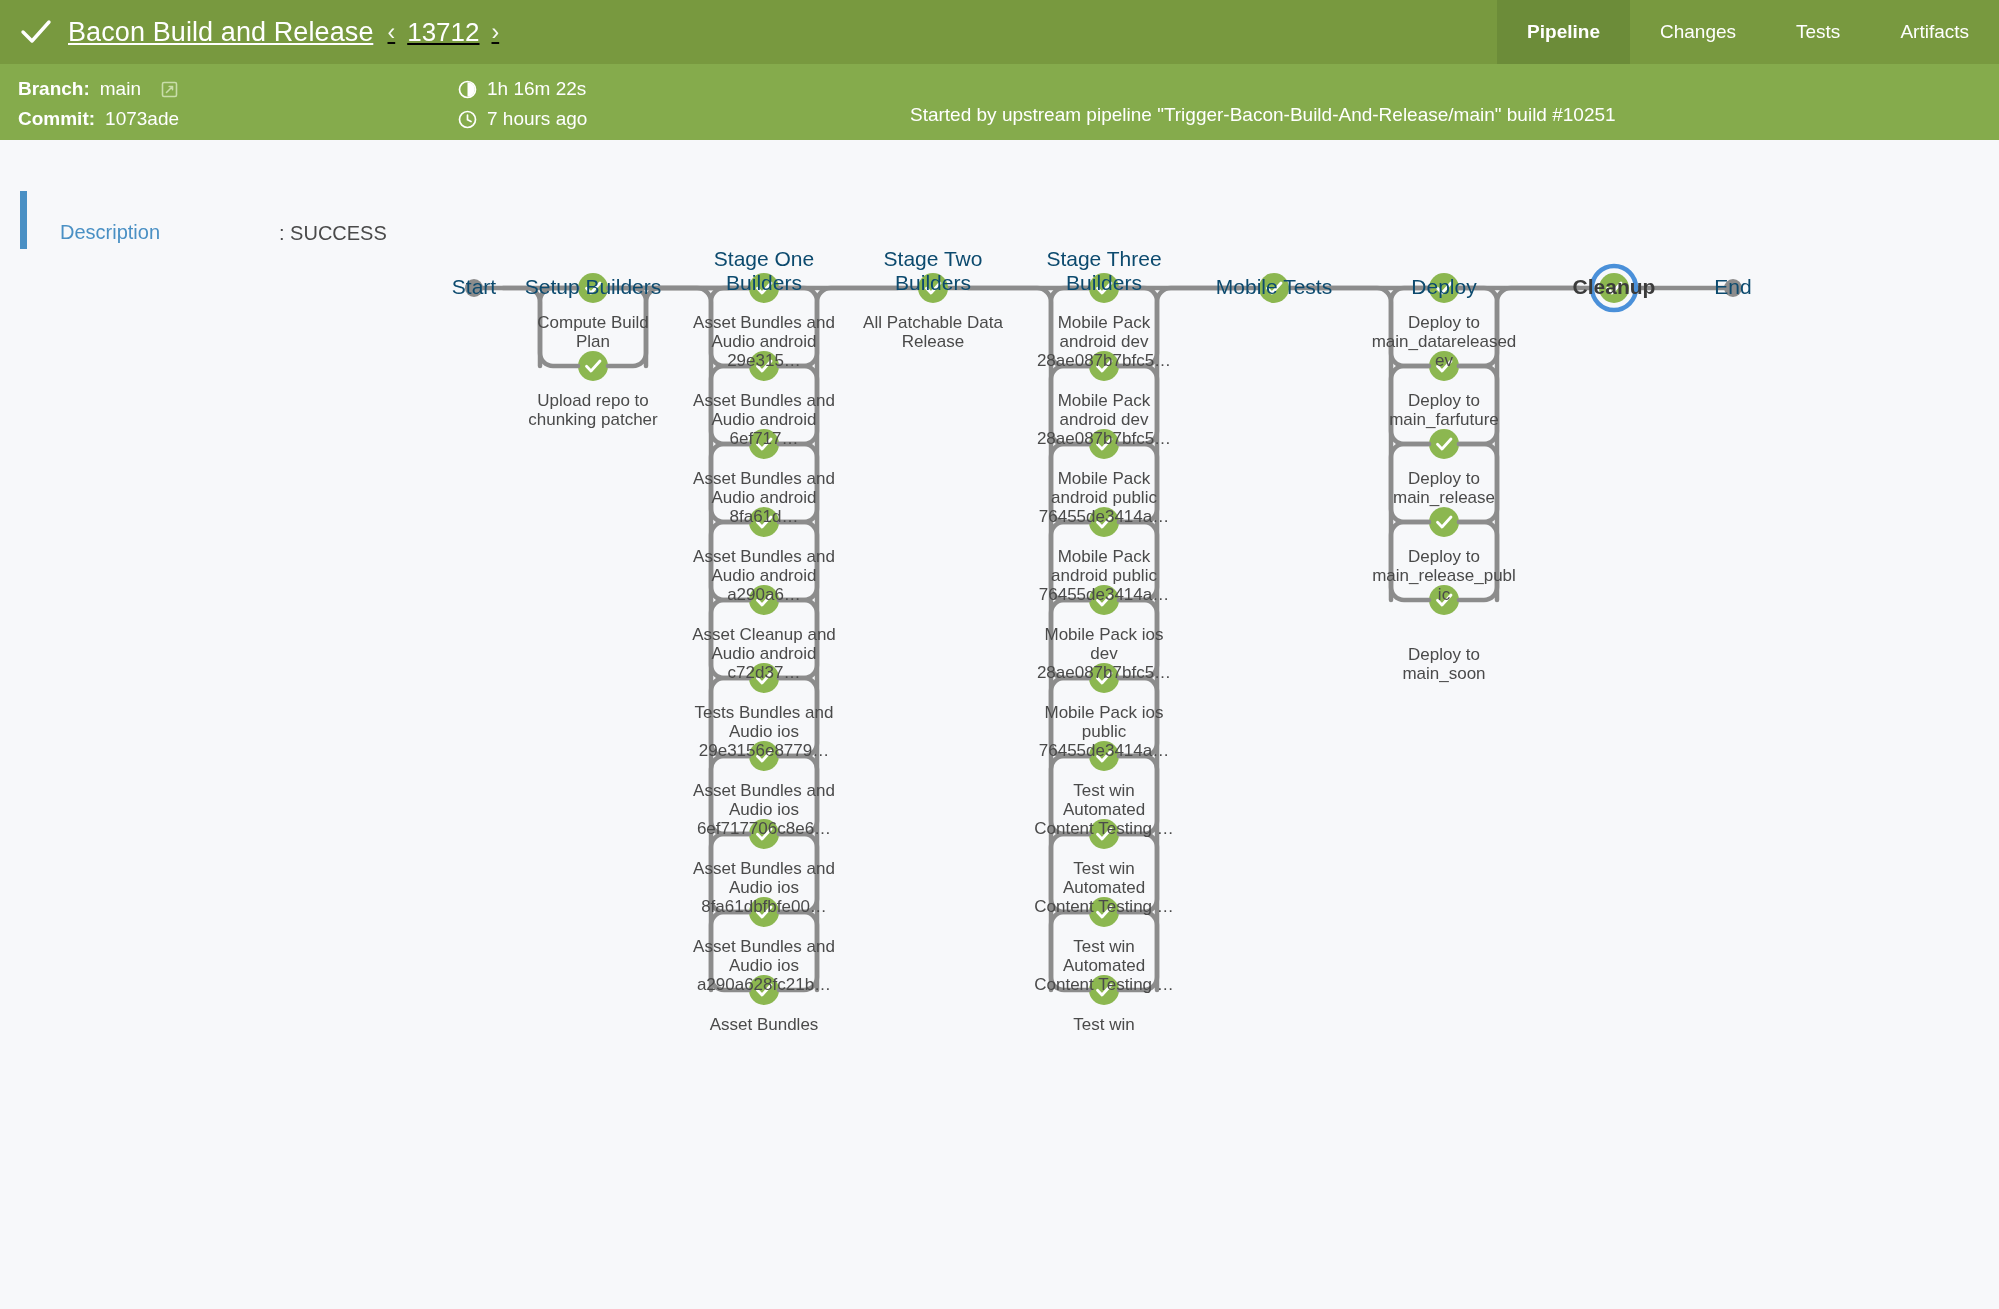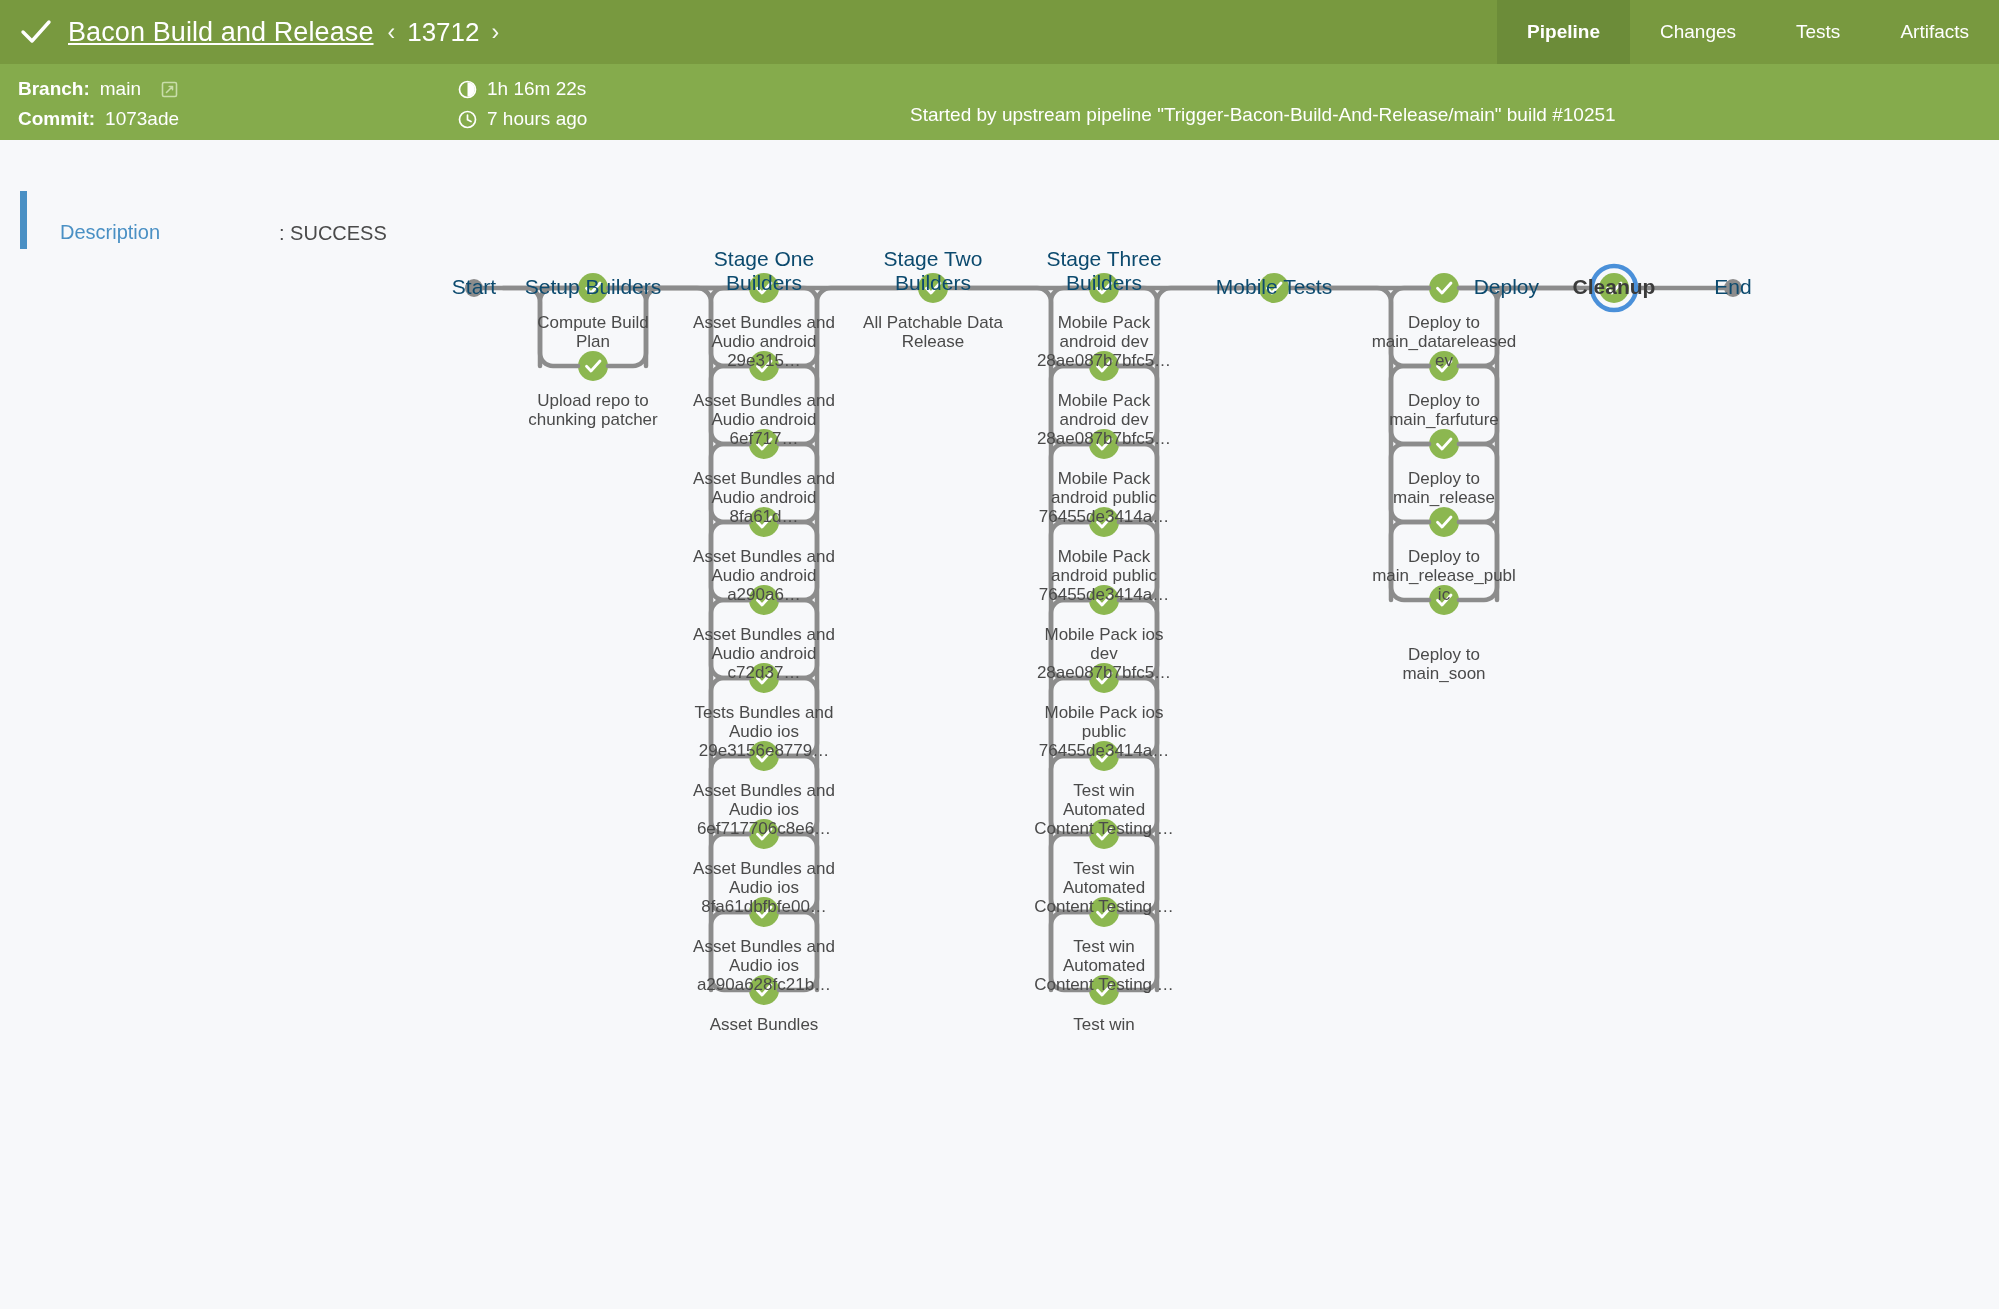--- a/index.html
+++ b/index.html
@@ -11,20 +11,21 @@
     overflow: hidden;
   }
 
   
   .top-bar {
     height: 64px;
     background: #78993f;
     display: flex;
     align-items: center;
     position: relative;
+    text-decoration: underline;
   }
   .status-check {
     margin-left: 18px;
     width: 36px; height: 36px;
     display: flex; align-items: center; justify-content: center;
   }
   .status-check svg { display:block; }
   .run-title {
     color: #ffffff;
     font-size: 27px;
@@ -403,21 +404,21 @@
       <div class="col-title" style="left: 1733px; top: 25px;">End</div>
       <div class="col-title" style="left: 593px; top: 25px;">Setup Builders</div>
       <div class="node-label" style="left: 593px; top: 63px;">Compute Build Plan</div>
       <div class="node-label" style="left: 593px; top: 141px;">Upload repo to chunking patcher</div>
       <div class="col-title" style="left: 764px; top: -3px;">Stage One
 Builders</div>
       <div class="node-label" style="left: 764px; top: 63px;">Asset Bundles and Audio android 29e315…</div>
       <div class="node-label" style="left: 764px; top: 141px;">Asset Bundles and Audio android 6ef717…</div>
       <div class="node-label" style="left: 764px; top: 219px;">Asset Bundles and Audio android 8fa61d…</div>
       <div class="node-label" style="left: 764px; top: 297px;">Asset Bundles and Audio android a290a6…</div>
-      <div class="node-label" style="left: 764px; top: 375px;">Asset Bundles and Audio android c72d37…</div>
+      <div class="node-label" style="left: 764px; top: 375px;">Asset Cleanup and Audio android c72d37…</div>
       <div class="node-label" style="left: 764px; top: 453px;">Tests Bundles and Audio ios 29e3156e8779…</div>
       <div class="node-label" style="left: 764px; top: 531px;">Asset Bundles and Audio ios 6ef717706c8e6…</div>
       <div class="node-label" style="left: 764px; top: 609px;">Asset Bundles and Audio ios 8fa61dbfbfe00…</div>
       <div class="node-label" style="left: 764px; top: 687px;">Asset Bundles and Audio ios a290a628fc21b…</div>
       <div class="node-label" style="left: 764px; top: 765px;">Asset Bundles</div>
       <div class="col-title" style="left: 933px; top: -3px;">Stage Two
 Builders</div>
       <div class="node-label" style="left: 933px; top: 63px;">All Patchable Data Release</div>
       <div class="col-title" style="left: 1104px; top: -3px;">Stage Three
 Builders</div>
@@ -425,21 +426,21 @@
       <div class="node-label" style="left: 1104px; top: 141px;">Mobile Pack android dev 28ae087b7bfc5…</div>
       <div class="node-label" style="left: 1104px; top: 219px;">Mobile Pack android public 76455de3414a…</div>
       <div class="node-label" style="left: 1104px; top: 297px;">Mobile Pack android public 76455de3414a…</div>
       <div class="node-label" style="left: 1104px; top: 375px;">Mobile Pack ios dev 28ae087b7bfc5…</div>
       <div class="node-label" style="left: 1104px; top: 453px;">Mobile Pack ios public 76455de3414a…</div>
       <div class="node-label" style="left: 1104px; top: 531px;">Test win Automated Content Testing …</div>
       <div class="node-label" style="left: 1104px; top: 609px;">Test win Automated Content Testing …</div>
       <div class="node-label" style="left: 1104px; top: 687px;">Test win Automated Content Testing …</div>
       <div class="node-label" style="left: 1104px; top: 765px;">Test win</div>
       <div class="col-title" style="left: 1274px; top: 25px;">Mobile Tests</div>
-      <div class="col-title" style="left: 1444px; top: 25px; text-align: right;">Deploy</div>
+      <div class="col-title" style="left: 1444px; top: 25px;">Deploy</div>
       <div class="node-label" style="left: 1444px; top: 63px;">Deploy to main_datareleasedev</div>
       <div class="node-label" style="left: 1444px; top: 141px;">Deploy to main_farfuture</div>
       <div class="node-label" style="left: 1444px; top: 219px;">Deploy to main_release</div>
       <div class="node-label" style="left: 1444px; top: 297px;">Deploy to main_release_public</div>
       <div class="node-label" style="left: 1444px; top: 375px; margin-top: 20px;">Deploy to main_soon</div>
       <div class="col-title bold" style="left: 1614px; top: 25px;">Cleanup</div>
     </div>
 </div>
 
 </body></html>

